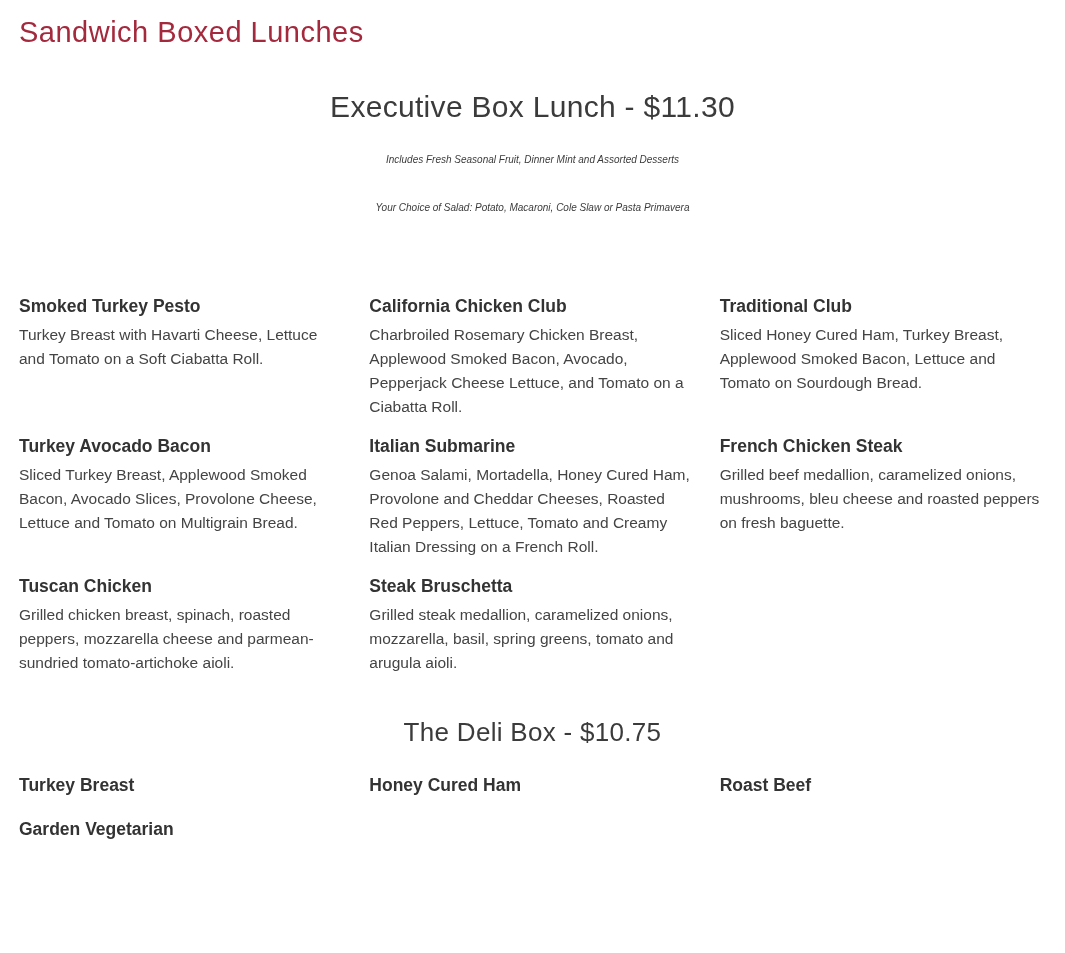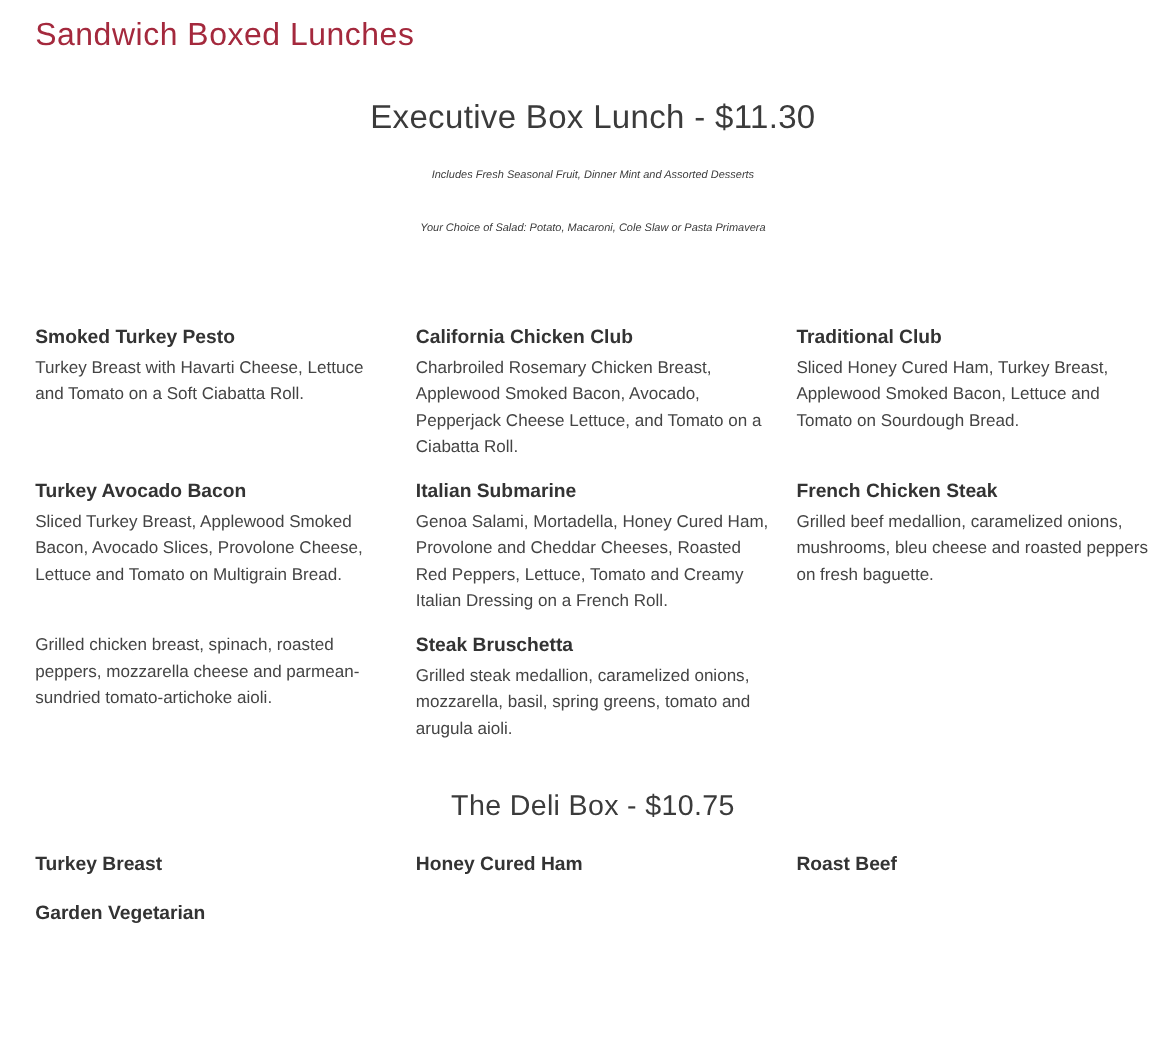--- a/index.html
+++ b/index.html
@@ -13,21 +13,21 @@
   html,body{margin:0;padding:0;}
   body{
     width:1065px;
     height:953px;
     background:var(--page-bg);
     font-family:"Liberation Sans", sans-serif;
     color:var(--body-text-color);
     overflow:hidden;
   }
   .page{
-    padding:16px 19px 0 32px;
+    padding:16px 19px 0 19px;
   }
   .page-title{
     margin:0;
     font-size:29px;
     font-weight:400;
     letter-spacing:0.5px;
     color:var(--title-color);
     line-height:32px;
   }
   .section-heading{
@@ -120,20 +120,21 @@
       </div>
       <div class="menu-item">
         <h3 class="item-name">Italian Submarine</h3>
         <p class="item-desc">Genoa Salami, Mortadella, Honey Cured Ham, Provolone and Cheddar Cheeses, Roasted Red Peppers, Lettuce, Tomato and Creamy Italian Dressing on a French Roll.</p>
       </div>
       <div class="menu-item">
         <h3 class="item-name">French Chicken Steak</h3>
         <p class="item-desc">Grilled beef medallion, caramelized onions, mushrooms, bleu cheese and roasted peppers on fresh baguette.</p>
       </div>
       <div class="menu-item">
+        <h3 class="item-name">Tuscan Chicken</h3>
         <p class="item-desc">Grilled chicken breast, spinach, roasted peppers, mozzarella cheese and parmean-sundried tomato-artichoke aioli.</p>
       </div>
       <div class="menu-item">
         <h3 class="item-name">Steak Bruschetta</h3>
         <p class="item-desc">Grilled steak medallion, caramelized onions, mozzarella, basil, spring greens, tomato and arugula aioli.</p>
       </div>
     </div>
   </section>
 
   <section>

